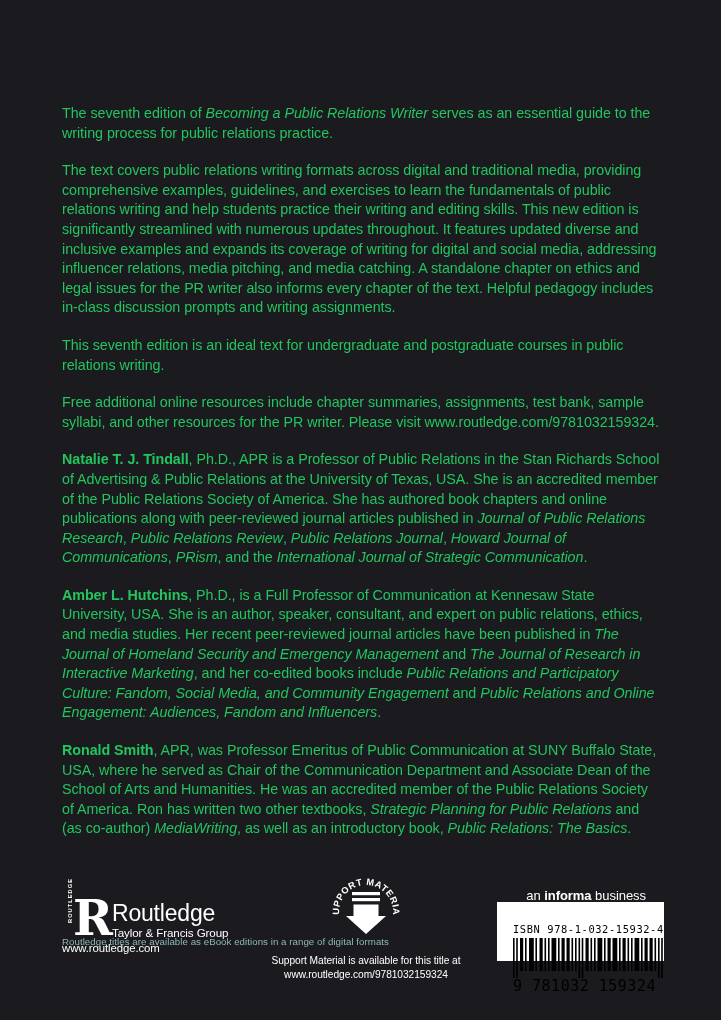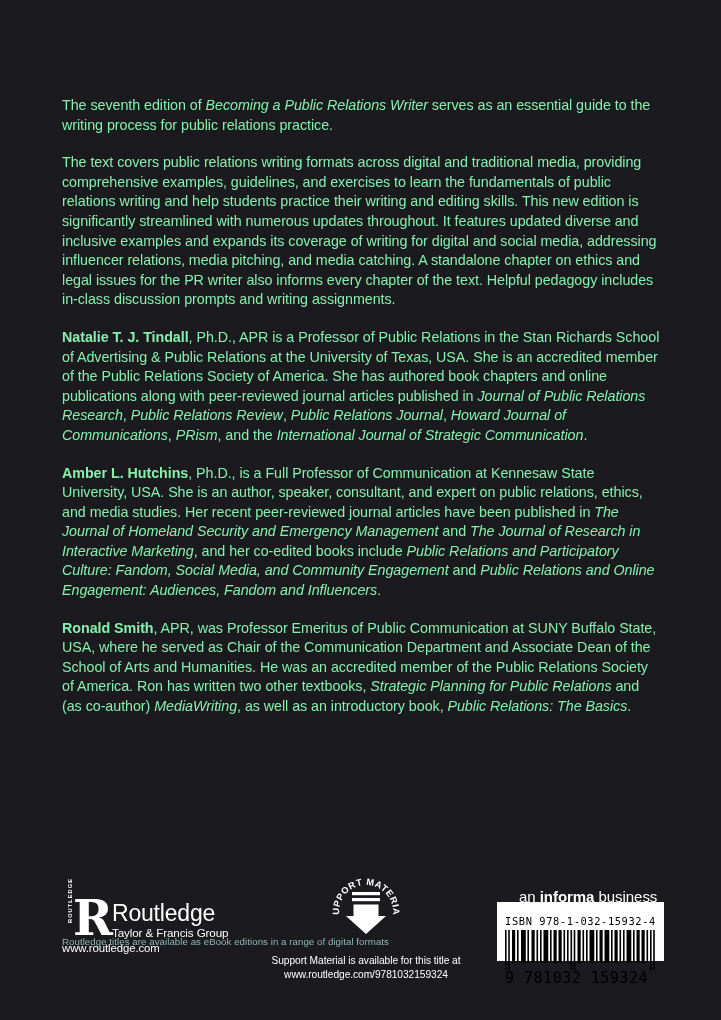--- a/index.html
+++ b/index.html
@@ -17,23 +17,23 @@
   .page {
     position: absolute;
     inset: 0;
     background: #1a1a1f;
   }
 
   
   .copy {
     position: absolute;
     left: 62px;
-    top: 96px;
+    top: 104px;
     width: 600px;
-    color: #86efac;
+    color: #22c55e;
     font-size: 14.3px;
     line-height: 19.6px;
     letter-spacing: -0.05px;
   }
   .copy p {
     margin: 0 0 18px 0;
   }
   .copy p:last-child { margin-bottom: 0; }
   .copy i, .copy em { font-style: italic; }
   .copy b, .copy strong { font-weight: bold; }
@@ -129,36 +129,37 @@
     margin-top: 16px;
     color: #ffffff;
     font-size: 10.2px;
     line-height: 13.5px;
     letter-spacing: -0.05px;
   }
 
   
   .informa {
     position: absolute;
-    left: 519px;
+    left: 474px;
     top: 888px;
     width: 172px;
-    color: #ffffff;
-    font-size: 15px;
+    text-align: right;
+    color: #ffffff;
+    font-size: 13px;
     letter-spacing: -0.05px;
   }
   .informa b { font-weight: bold; }
   .barcode-box {
     position: absolute;
     left: 497px;
     top: 902px;
     width: 167px;
     height: 59px;
     background: #ffffff;
-    padding: 8px;
+    padding: 16px;
     box-sizing: border-box;
   }
   .isbn-text {
     color: #000000;
     font-family: "DejaVu Sans Mono", monospace;
     font-size: 10.4px;
     letter-spacing: 0.6px;
     text-align: center;
     padding-top: 5px;
     white-space: nowrap;
@@ -183,21 +184,23 @@
 <body>
 
 <div class="page">
 
   <div class="copy">
 
     <p><span>The seventh edition of </span><i>Becoming a Public Relations Writer</i><span> serves as an essential guide to the writing process for public relations practice.</span></p>
 
     <p>The text covers public relations writing formats across digital and traditional media, providing comprehensive examples, guidelines, and exercises to learn the fundamentals of public relations writing and help students practice their writing and editing skills. This new edition is significantly streamlined with numerous updates throughout. It features updated diverse and inclusive examples and expands its coverage of writing for digital and social media, addressing influencer relations, media pitching, and media catching. A standalone chapter on ethics and legal issues for the PR writer also informs every chapter of the text. Helpful pedagogy includes in-class discussion prompts and writing assignments.</p>
 
-
+    <p>This seventh edition is an ideal text for undergraduate and postgraduate courses in public relations writing.</p>
+
+    <p>Free additional online resources include chapter summaries, assignments, test bank, sample syllabi, and other resources for the PR writer. Please visit www.routledge.com/9781032159324.</p>
 
     <p><b>Natalie T. J. Tindall</b><span>, Ph.D., APR is a Professor of Public Relations in the Stan Richards School of Advertising &amp; Public Relations at the University of Texas, USA. She is an accredited member of the Public Relations Society of America. She has authored book chapters and online publications along with peer-reviewed journal articles published in </span><i>Journal of Public Relations Research</i><span>, </span><i>Public Relations Review</i><span>, </span><i>Public Relations Journal</i><span>, </span><i>Howard Journal of Communications</i><span>, </span><i>PRism</i><span>, and the </span><i>International Journal of Strategic Communication</i><span>.</span></p>
 
     <p><b>Amber L. Hutchins</b><span>, Ph.D., is a Full Professor of Communication at Kennesaw State University, USA. She is an author, speaker, consultant, and expert on public relations, ethics, and media studies. Her recent peer-reviewed journal articles have been published in </span><i>The Journal of Homeland Security and Emergency Management</i><span> and </span><i>The Journal of Research in Interactive Marketing</i><span>, and her co-edited books include </span><i>Public Relations and Participatory Culture: Fandom, Social Media, and Community Engagement</i><span> and </span><i>Public Relations and Online Engagement: Audiences, Fandom and Influencers</i><span>.</span></p>
 
     <p><b>Ronald Smith</b><span>, APR, was Professor Emeritus of Public Communication at SUNY Buffalo State, USA, where he served as Chair of the Communication Department and Associate Dean of the School of Arts and Humanities. He was an accredited member of the Public Relations Society of America. Ron has written two other textbooks, </span><i>Strategic Planning for Public Relations</i><span> and (as co-author) </span><i>MediaWriting</i><span>, as well as an introductory book, </span><i>Public Relations: The Basics</i><span>.</span></p>
 
   </div>
 
   <div class="routledge-block">

